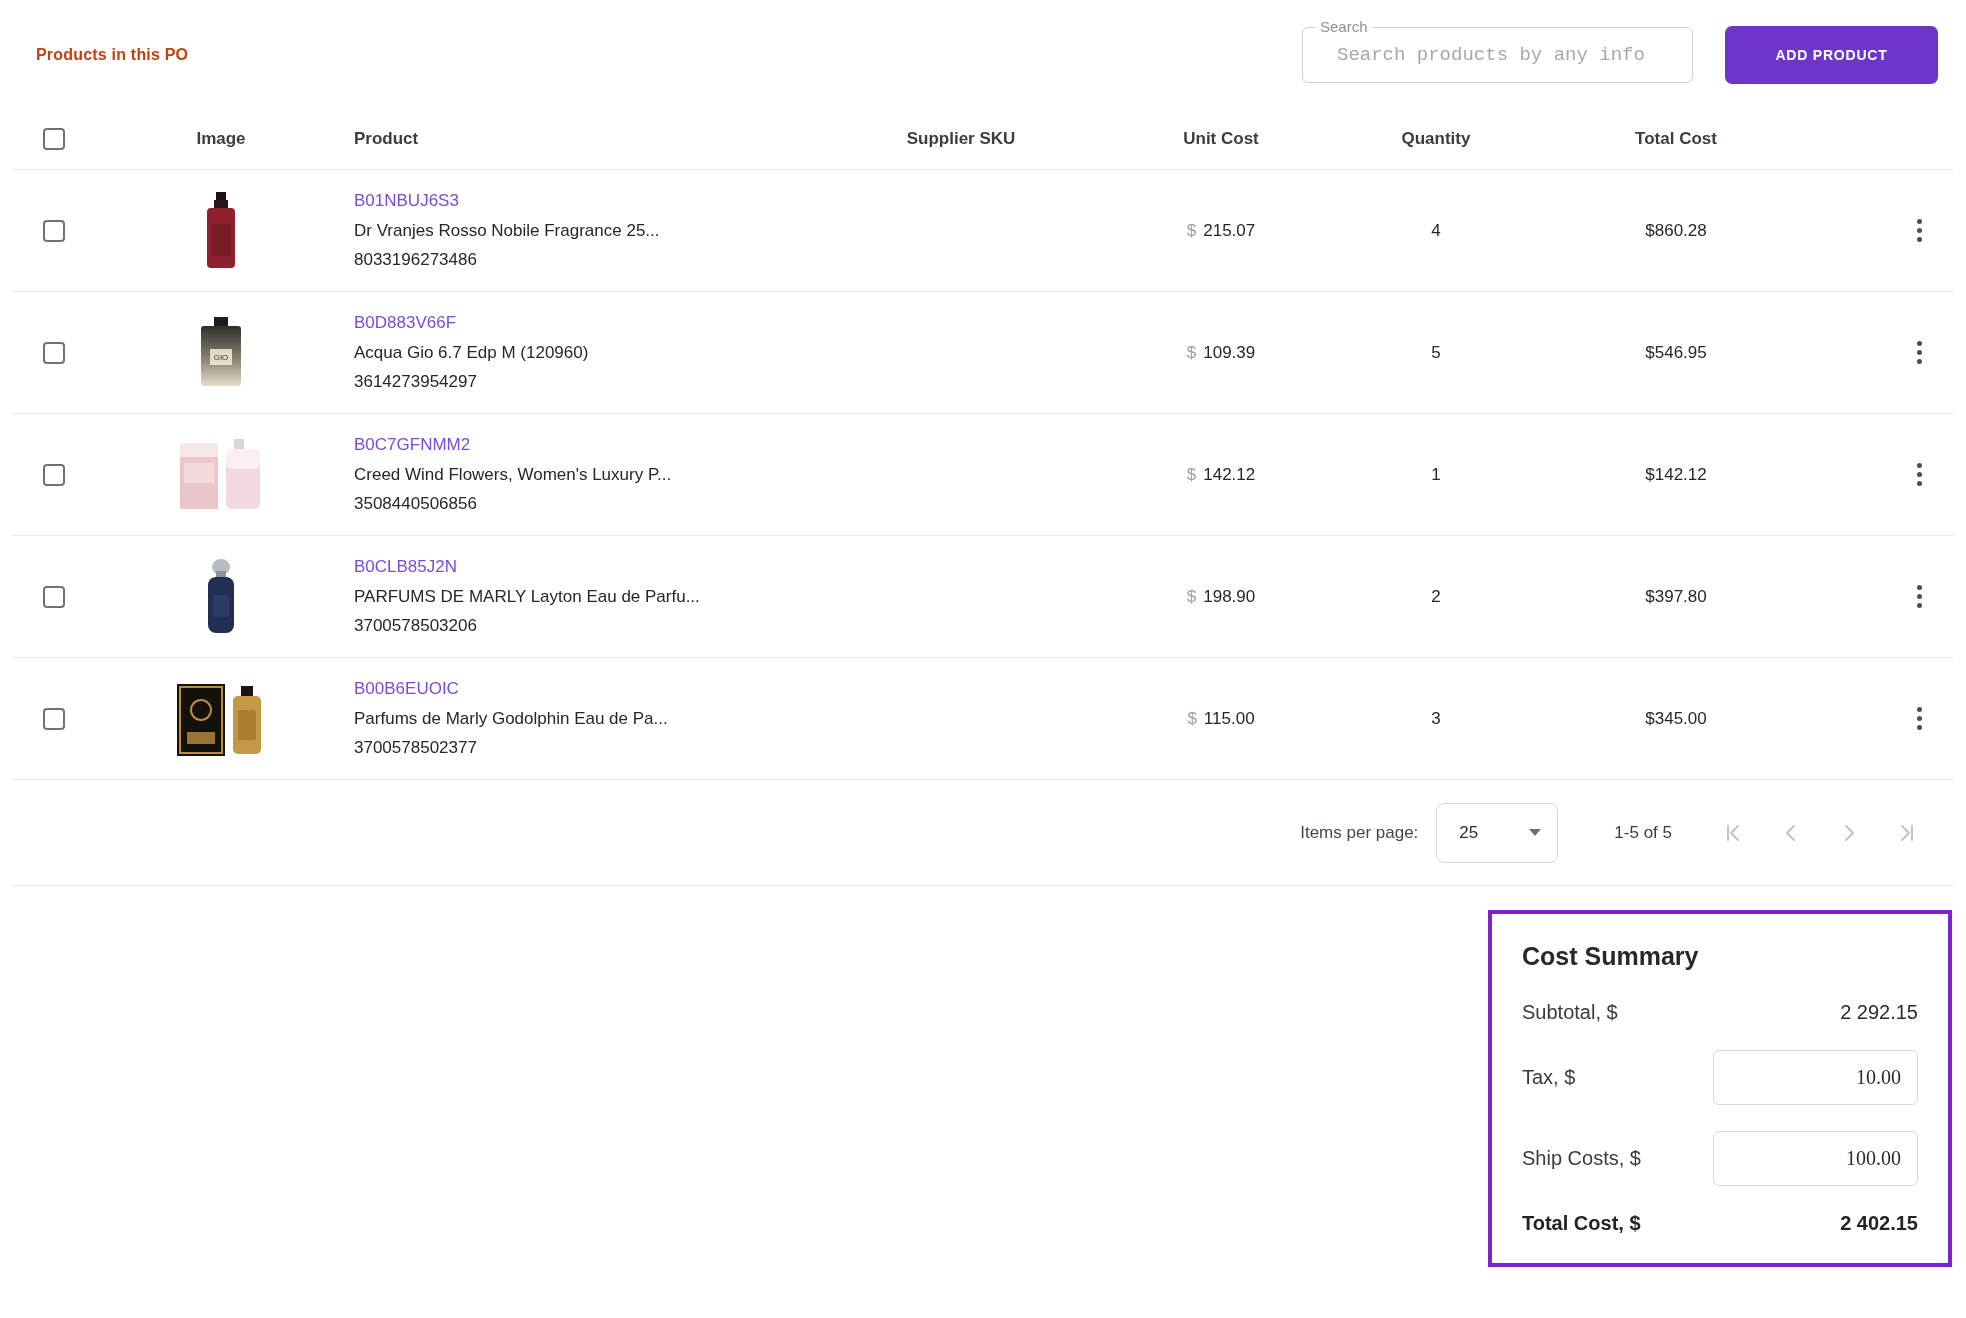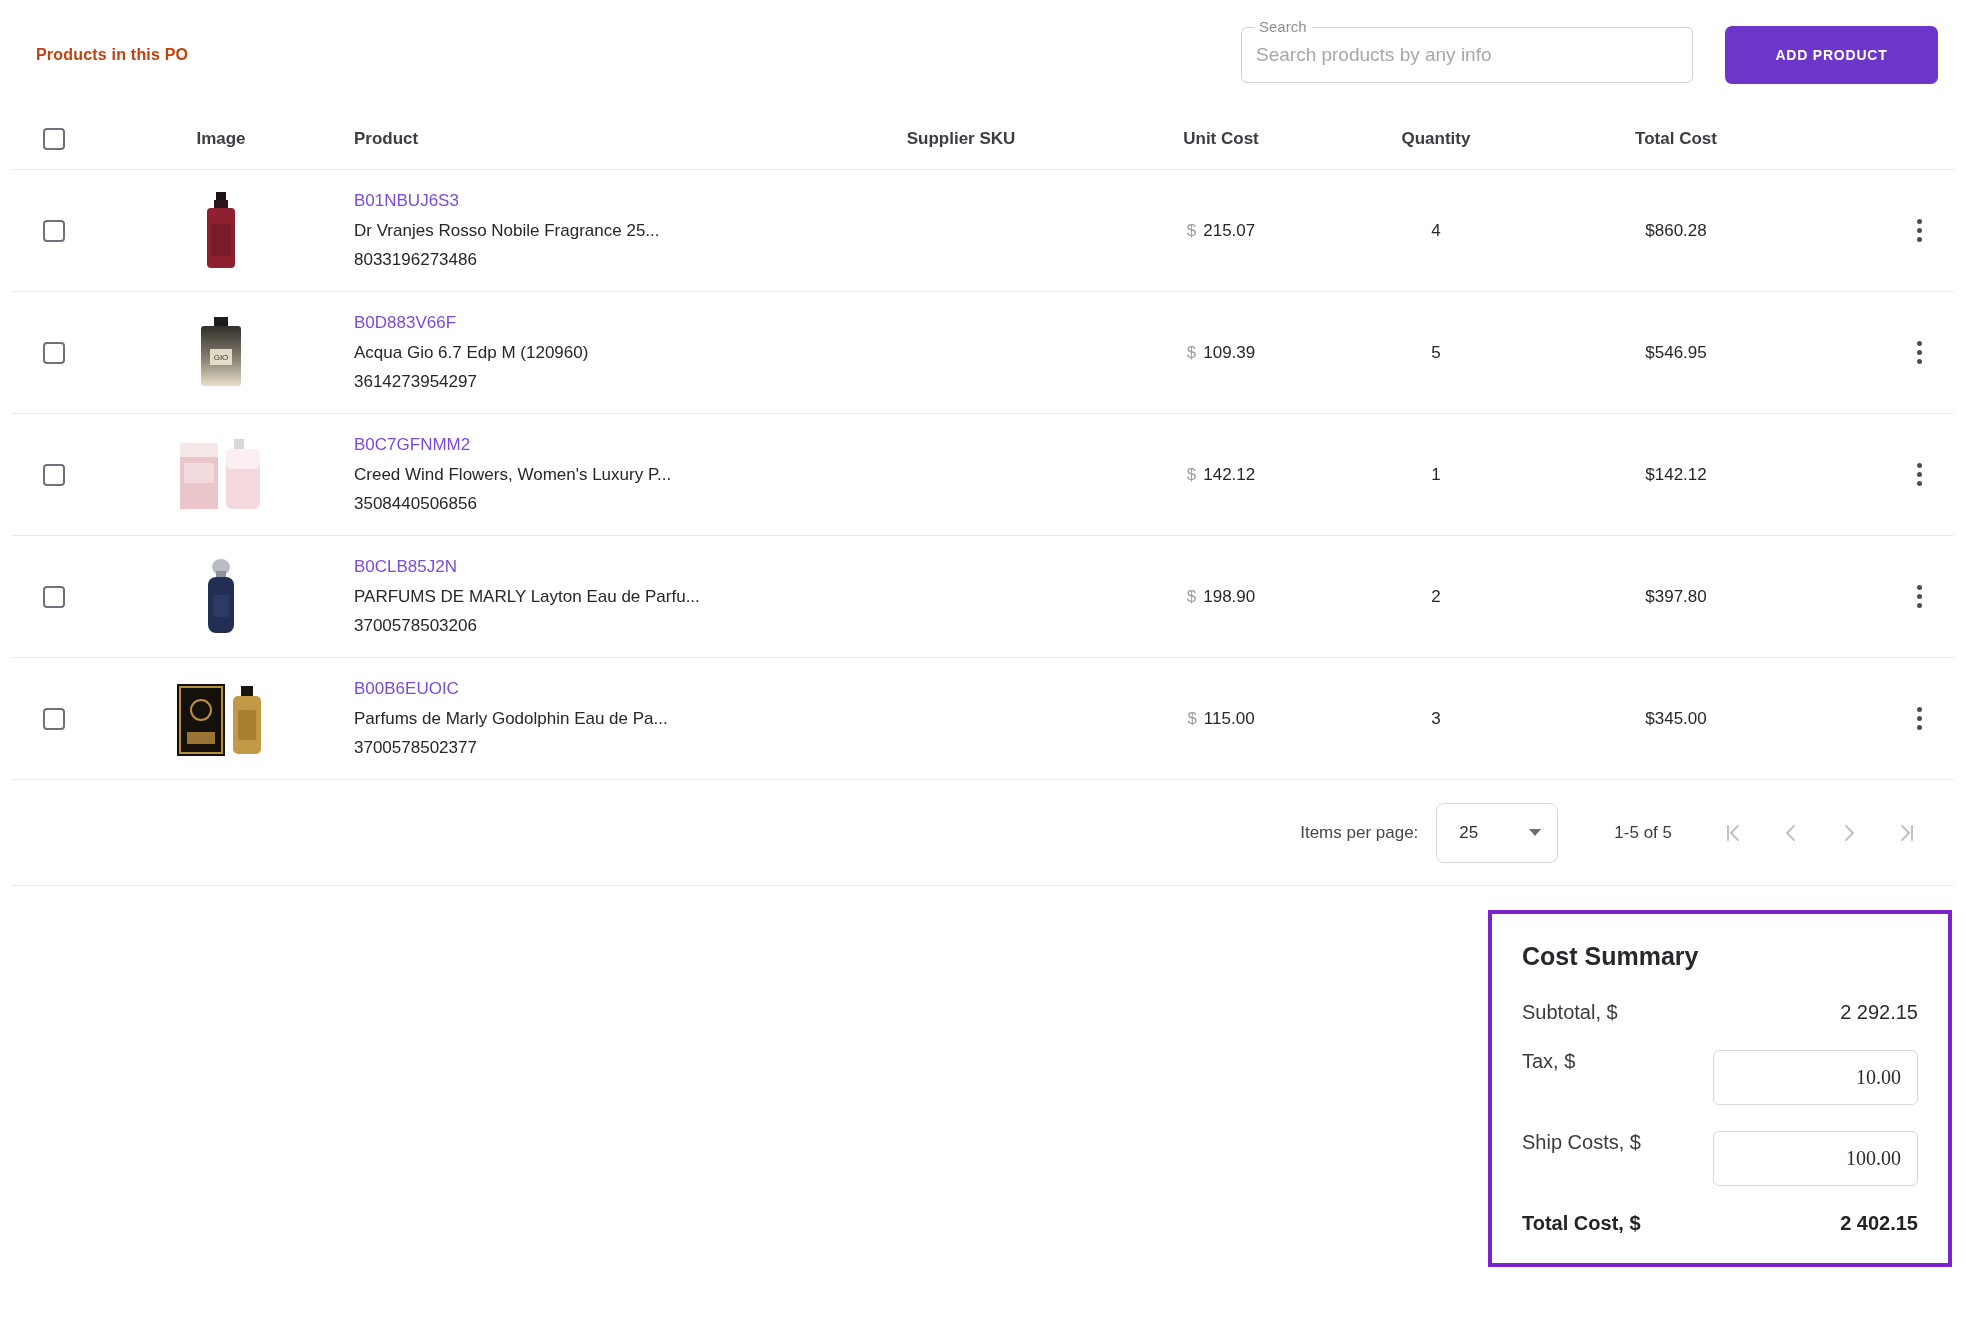--- a/index.html
+++ b/index.html
@@ -11,23 +11,23 @@
     font-family: "Liberation Sans", "DejaVu Sans", sans-serif;
     color: #26262b;
   }
   .page { padding: 0 12px 24px; }
 
   
   .topbar { display: flex; justify-content: space-between; align-items: center; padding: 26px 16px 24px 24px; }
   .topbar h1 { font-size: 16px; font-weight: 600; margin: 0; color: #c2410c; letter-spacing: 0.2px; }
   .topbar-right { display: flex; align-items: center; gap: 32px; }
 
-  .search-field { position: relative; width: 452px; height: 56px; border: 1px solid #cfcfd6; border-radius: 6px; display: flex; align-items: center; padding: 0 12px; background: #fff; }
+  .search-field { position: relative; width: 391px; height: 56px; border: 1px solid #cfcfd6; border-radius: 6px; display: flex; align-items: center; padding: 0 32px; background: #fff; }
   .search-label { position: absolute; top: -10px; left: 12px; background: #fff; padding: 0 5px; font-size: 15px; color: #8f8f96; }
-  .search-field input { border: none; outline: none; width: 100%; font-size: 19px; font-family: Liberation Sans, sans-serif; color: #7f1d1d; background: transparent; }
+  .search-field input { border: none; outline: none; width: 100%; font-size: 19px; font-family: Liberation Mono, monospace; color: #7f1d1d; background: transparent; }
   .search-field input::placeholder { color: #a6a6ae; }
 
   .add-btn { width: 213px; height: 58px; background: var(--accent, #6d35c9); color: #fff; border: none; border-radius: 7px; font-size: 14px; font-weight: 700; letter-spacing: 0.8px; cursor: pointer; font-family: inherit; }
 
   
   .row { display: grid; grid-template-columns: 84px 250px 495px 240px 280px 150px 330px 1fr; align-items: center; }
   .thead { height: 62px; border-bottom: 1px solid #e9e9ef; font-size: 17px; font-weight: 600; color: #3c3c43; }
   .th-center { text-align: center; }
   .th-left { padding-left: 8px; }
 
@@ -57,21 +57,21 @@
   .ipp-select { width: 122px; height: 60px; border: 1px solid #d7d7de; border-radius: 8px; display: flex; align-items: center; justify-content: space-between; padding: 0 16px 0 22px; cursor: pointer; color: #2e2e34; background: #fff; }
   .caret { width: 0; height: 0; border-left: 6px solid transparent; border-right: 6px solid transparent; border-top: 7px solid #6d6d74; }
   .range { margin: 0 44px 0 56px; color: #3c3e44; }
   .pager { display: flex; align-items: center; gap: 24px; }
   .pg-btn { background: none; border: none; padding: 6px; cursor: pointer; display: flex; }
   .pg-btn svg { stroke: #bfc2c9; fill: none; stroke-width: 2; stroke-linecap: round; stroke-linejoin: round; }
 
   
   .cost-summary { width: 464px; margin: 24px 2px 0 auto; border: 4px solid var(--summary-border, #7e22ce); padding: 28px 30px; background: #fff; }
   .cost-summary h2 { margin: 0 0 30px; font-size: 25px; font-weight: 700; color: #27272d; }
-  .cs-row { display: flex; align-items: flex-start; justify-content: space-between; margin-bottom: 26px; font-size: 20px; color: #3a3a41; }
+  .cs-row { display: flex; align-items: center; justify-content: space-between; margin-bottom: 26px; font-size: 20px; color: #3a3a41; }
   .cs-row:last-child { margin-bottom: 0; }
   .cs-value { color: #2b2b31; }
   .cs-total .cs-label, .cs-total .cs-value { font-weight: 700; color: #222228; }
   .cs-input { width: 205px; height: 55px; border: 1px solid #d7d7de; border-radius: 6px; text-align: right; padding: 0 16px; font-size: 20px; color: #2b2b31; font-family: Liberation Serif, serif; outline: none; background: #fff; }
 </style>
 </head>
 <body>
 
 <div class="page">
 

